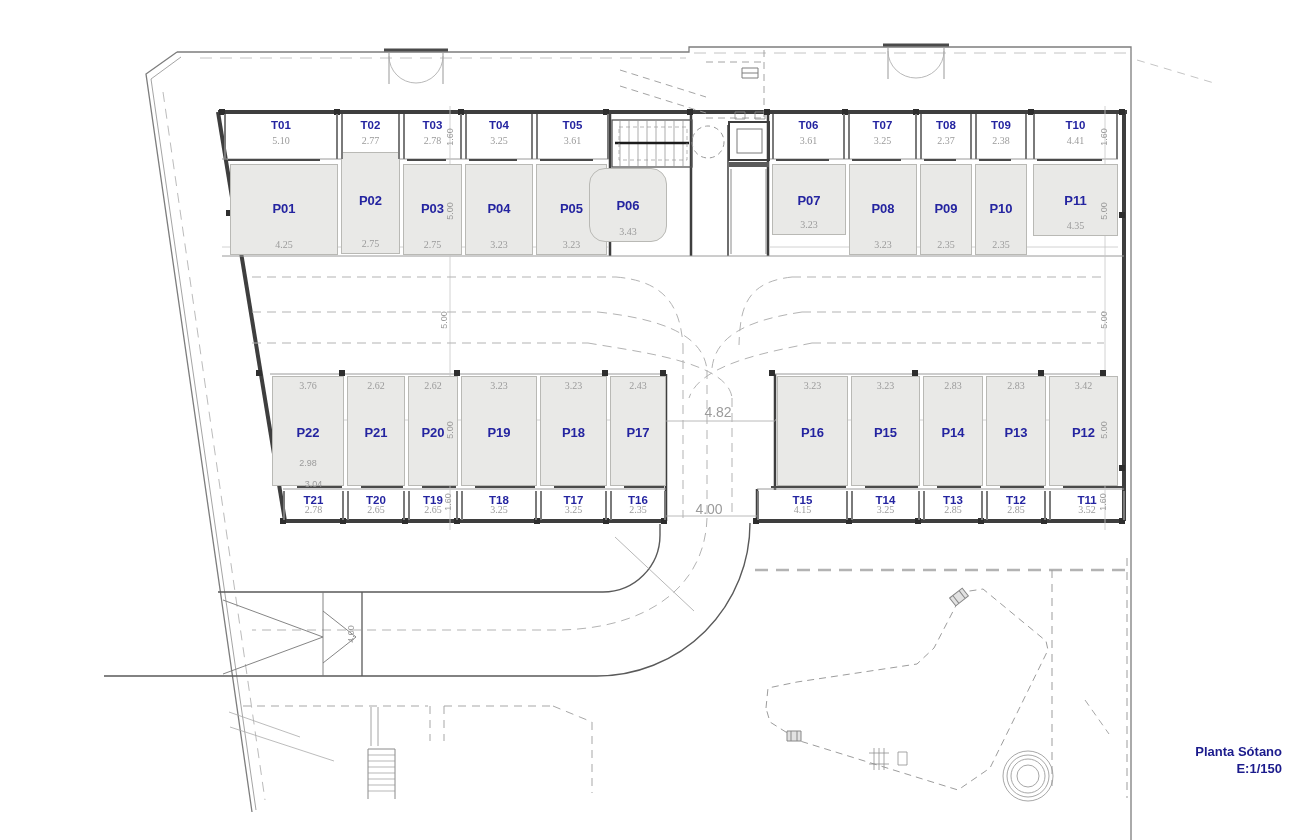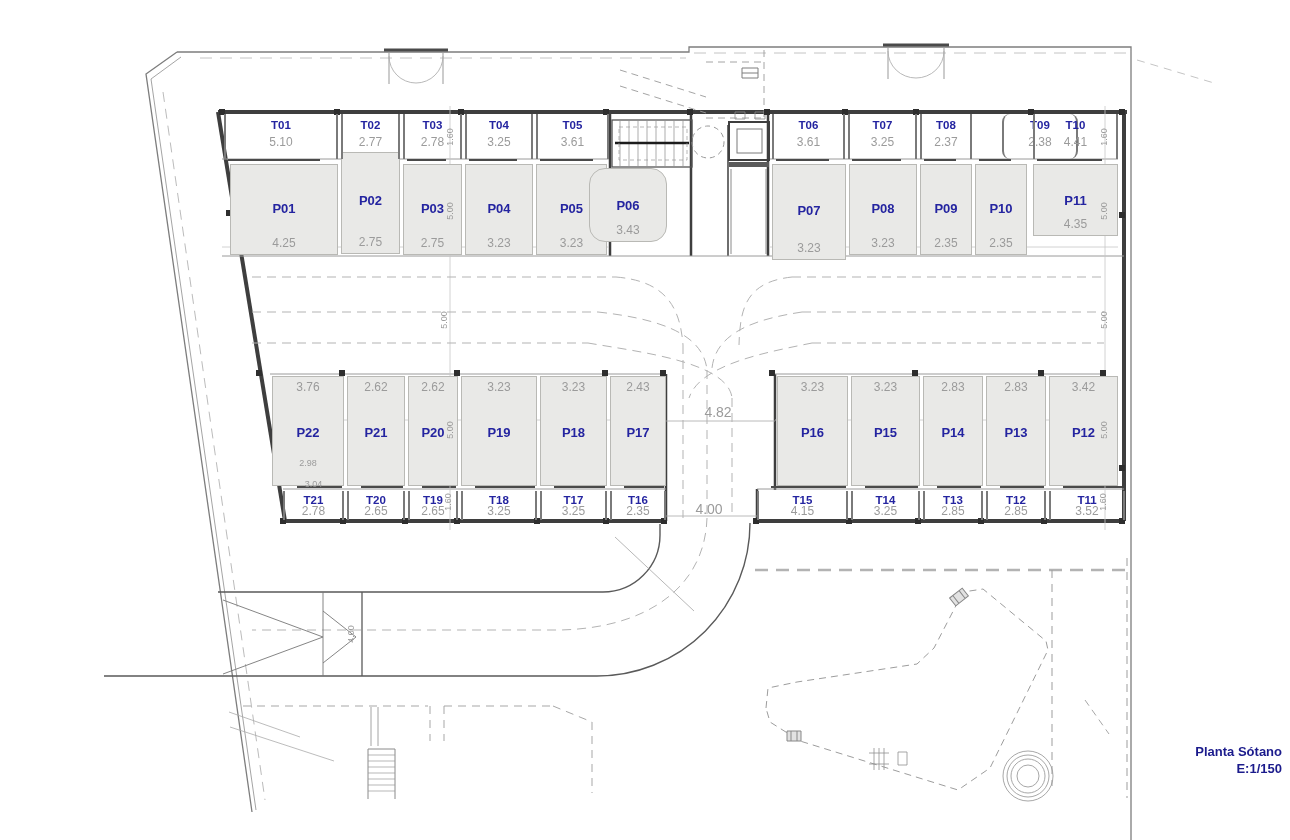--- a/index.html
+++ b/index.html
@@ -4,21 +4,21 @@
 <style>
   html,body{margin:0;padding:0;background:#fff;}
   #page{position:relative;width:1290px;height:840px;background:#fff;overflow:hidden;
         font-family:"Liberation Sans",sans-serif;}
   #plan-svg{position:absolute;left:0;top:0;}
   .pcell{position:absolute;box-sizing:border-box;background:#e9e9e7;border:1px solid #b9b9b5;}
   .tcell{position:absolute;box-sizing:border-box;border-left:2px solid #7a7a7a;border-right:2px solid #7a7a7a;}
   .cl{position:absolute;left:50%;transform:translateX(-50%);color:#2424a0;font-weight:bold;white-space:nowrap;}
   .pcell .cl{top:40%;font-size:13px;}
   .tcell .cl{top:10%;font-size:11.5px;}
-  .cd{position:absolute;left:50%;transform:translateX(-50%);color:#9b9b9b;font-size:12px;white-space:nowrap;}
+  .cd{position:absolute;left:50%;transform:translateX(-50%);color:#9b9b9b;font-size:10px;white-space:nowrap;font-family:Liberation Serif, serif;}
   .pcell .cd{bottom:4px;}
   .pcell.dim-top .cd{bottom:auto;top:3px;}
   .pcell.dim-top .cl{top:44%;}
   .tcell .cd{top:46%;}
   .cd2{position:absolute;left:50%;transform:translateX(-50%);color:#9b9b9b;font-size:9px;white-space:nowrap;}
   .cd2b{bottom:17px;}
   .cd2t{top:-12px;}
   .vdim{position:absolute;transform:translate(-50%,-50%) rotate(-90deg);color:#9b9b9b;font-size:9px;white-space:nowrap;}
   .hdim{position:absolute;transform:translate(-50%,-50%);color:#9b9b9b;font-size:14px;white-space:nowrap;}
   #title-block{position:absolute;right:8px;top:744px;text-align:right;color:#1b1b8c;
@@ -242,21 +242,21 @@
         <span class="cd">3.25</span>
       </div>
       <div class="tcell" style="left: 536px; top: 114px; width: 73px; height: 45px;">
         <span class="cl">T05</span>
         <span class="cd">3.61</span>
       </div>
       <div class="pcell" style="left: 589px; top: 168px; width: 78px; height: 74px; border-radius: 16px;">
         <span class="cl">P06</span>
         <span class="cd">3.43</span>
       </div>
-      <div class="pcell" style="left: 772px; top: 164px; width: 74px; height: 96px;">
+      <div class="pcell" style="left: 772px; top: 164px; width: 74px; height: 71px;">
         <span class="cl">P07</span>
         <span class="cd">3.23</span>
       </div>
       <div class="pcell" style="left: 849px; top: 164px; width: 68px; height: 91px;">
         <span class="cl">P08</span>
         <span class="cd">3.23</span>
       </div>
       <div class="pcell" style="left: 920px; top: 164px; width: 52px; height: 91px;">
         <span class="cl">P09</span>
         <span class="cd">2.35</span>
@@ -274,21 +274,21 @@
         <span class="cd">3.61</span>
       </div>
       <div class="tcell" style="left: 848px; top: 114px; width: 69px; height: 45px;">
         <span class="cl">T07</span>
         <span class="cd">3.25</span>
       </div>
       <div class="tcell" style="left: 920px; top: 114px; width: 52px; height: 45px;">
         <span class="cl">T08</span>
         <span class="cd">2.37</span>
       </div>
-      <div class="tcell" style="left: 1002px; top: 114px; width: 76px; height: 45px; border-radius: 8px;">
+      <div class="tcell" style="left: 975px; top: 114px; width: 52px; height: 45px;">
         <span class="cl">T09</span>
         <span class="cd">2.38</span>
       </div>
       <div class="tcell" style="left: 1033px; top: 114px; width: 85px; height: 45px;">
         <span class="cl">T10</span>
         <span class="cd">4.41</span>
       </div>
       <div class="pcell dim-top" style="left: 272px; top: 376px; width: 72px; height: 110px;">
         <span class="cl">P22</span>
         <span class="cd">3.76</span>

